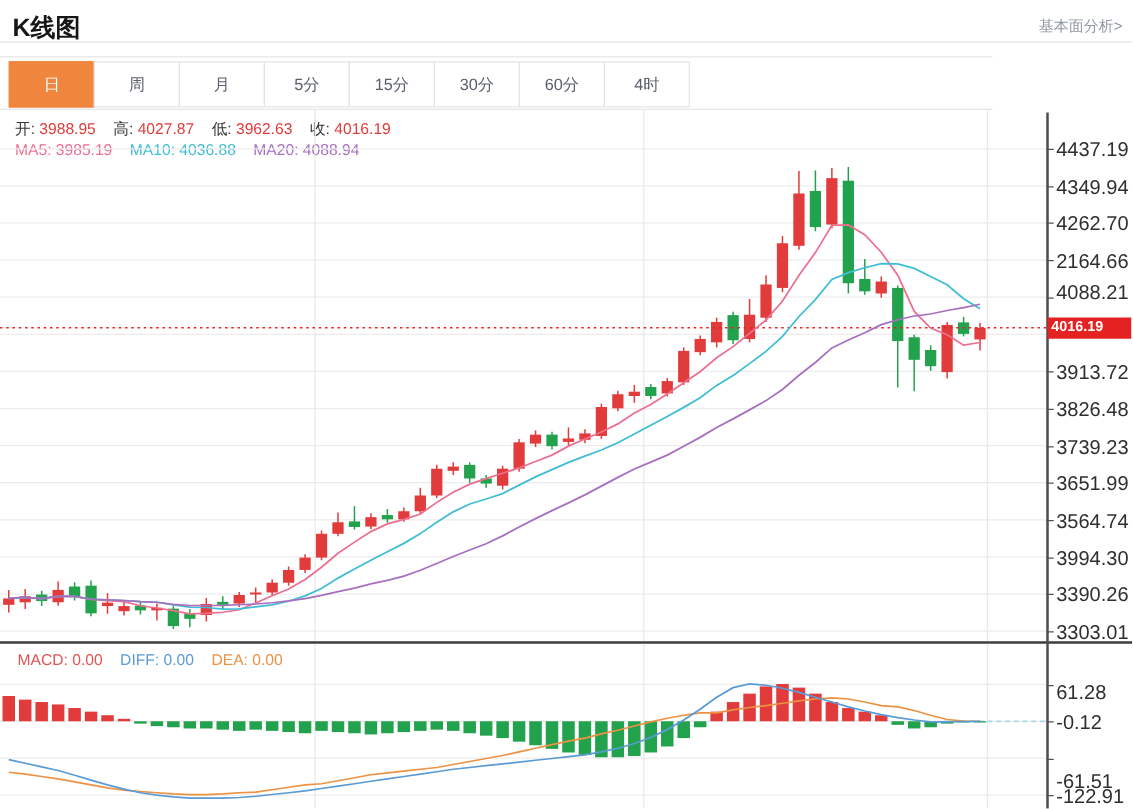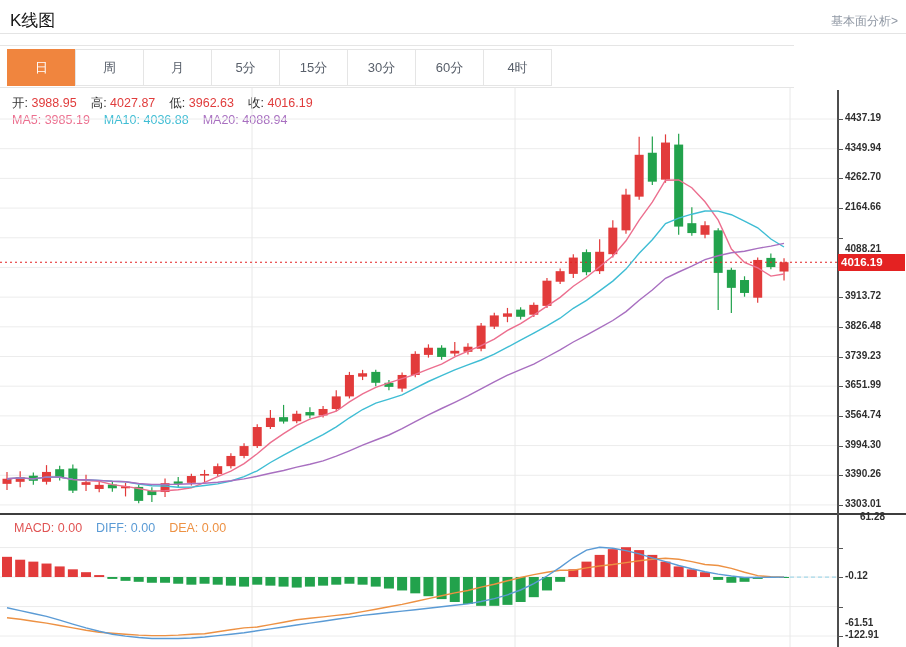--- a/index.html
+++ b/index.html
@@ -1,32 +1,32 @@
 <!DOCTYPE html>
 <html><head>
 <meta charset="utf-8">
 <style>
   html,body{margin:0;padding:0;background:#fff;}
   #app{position:relative;width:906px;height:647px;background:#fff;overflow:hidden;
        font-family:"Liberation Sans","DejaVu Sans",sans-serif;}
-  .page-title{position:absolute;left:10px;top:9px;font-size:17px;font-weight:normal;color:#161616;}
+  .page-title{position:absolute;left:10px;top:9px;font-size:20px;font-weight:bold;color:#161616;}
   .top-link{position:absolute;right:8px;top:13px;font-size:12px;color:#8f97a3;cursor:pointer;}
   .title-divider{position:absolute;left:0;top:33px;width:906px;height:1px;background:#e4e4e4;}
   .tab-strip{position:absolute;left:0;top:45px;width:794px;height:41px;
              border-top:1px solid #e5e5e5;border-bottom:1px solid #e5e5e5;background:#fff;}
   .tabs{position:absolute;left:8px;top:3px;height:37px;white-space:nowrap;}
   .tab{display:inline-block;box-sizing:border-box;width:69px;height:37px;line-height:35px;
        text-align:center;font-size:13px;color:#59606b;border:1px solid #e5e5e5;margin-left:-1px;
        background:#fff;cursor:pointer;}
   .tab.active{background:#f0853e;border-color:#f0853e;color:#fff;}
   .legend-row{position:absolute;left:12px;font-size:12.5px;white-space:nowrap;pointer-events:none;}
   .legend-row span{margin-right:14px;}
   .axis-line{position:absolute;left:837px;top:90px;width:2px;height:557px;background:#4d4d4d;}
   .panel-divider{position:absolute;left:0;top:513px;width:906px;height:2px;background:#3e3e3e;}
-  .ylab{position:absolute;left:845px;font-size:10px;color:#2f2f2f;font-weight:bold;}
+  .ylab{position:absolute;left:845px;font-size:16px;color:#2f2f2f;}
   .ytick{position:absolute;left:837px;width:6px;height:1px;background:#555;}
   .price-tag{position:absolute;left:838px;width:64px;height:17px;background:#e42222;color:#fff;
              font-size:11.5px;font-weight:bold;line-height:17px;padding-left:3px;}
   svg{position:absolute;left:0;}
 </style>
 </head>
 <body>
 
 <div id="app">
   <div class="page-title">K线图</div>
@@ -382,39 +382,39 @@
   <div id="axis-labels">
       <div class="ytick" style="top: 119px;"></div>
       <div class="ylab" style="top: 112px;">4437.19</div>
       <div class="ytick" style="top: 148.69px;"></div>
       <div class="ylab" style="top: 141.69px;">4349.94</div>
       <div class="ytick" style="top: 178.377px;"></div>
       <div class="ylab" style="top: 171.377px;">4262.70</div>
       <div class="ytick" style="top: 208.067px;"></div>
       <div class="ylab" style="top: 201.067px;">2164.66</div>
       <div class="ytick" style="top: 237.753px;"></div>
-      <div class="ylab" style="top: 243px;">4088.21</div>
+      <div class="ylab" style="top: 226px;">4088.21</div>
       <div class="ytick" style="top: 297.13px;"></div>
       <div class="ylab" style="top: 290.13px;">3913.72</div>
       <div class="ytick" style="top: 326.816px;"></div>
       <div class="ylab" style="top: 319.816px;">3826.48</div>
       <div class="ytick" style="top: 356.506px;"></div>
       <div class="ylab" style="top: 349.506px;">3739.23</div>
       <div class="ytick" style="top: 386.193px;"></div>
       <div class="ylab" style="top: 379.193px;">3651.99</div>
       <div class="ytick" style="top: 415.883px;"></div>
       <div class="ylab" style="top: 408.883px;">3564.74</div>
       <div class="ytick" style="top: 445.57px;"></div>
       <div class="ylab" style="top: 438.57px;">3994.30</div>
       <div class="ytick" style="top: 475.256px;"></div>
       <div class="ylab" style="top: 468.256px;">3390.26</div>
       <div class="ytick" style="top: 504.946px;"></div>
       <div class="ylab" style="top: 497.946px;">3303.01</div>
       <div class="ytick" style="top: 547.561px;"></div>
-      <div class="ylab" style="top: 511px; margin-left: 15px;">61.28</div>
+      <div class="ylab" style="top: 546px;">61.28</div>
       <div class="ytick" style="top: 577.058px;"></div>
       <div class="ylab" style="top: 570.058px;">-0.12</div>
       <div class="ytick" style="top: 606.549px;"></div>
       <div class="ylab" style="top: 599.549px; margin-top: 17px;">-61.51</div>
       <div class="ytick" style="top: 636.046px;"></div>
       <div class="ylab" style="top: 629.046px;">-122.91</div>
     </div>
   <div class="price-tag" id="price-tag" style="top: 253.761px;">4016.19</div>
 </div>
 

